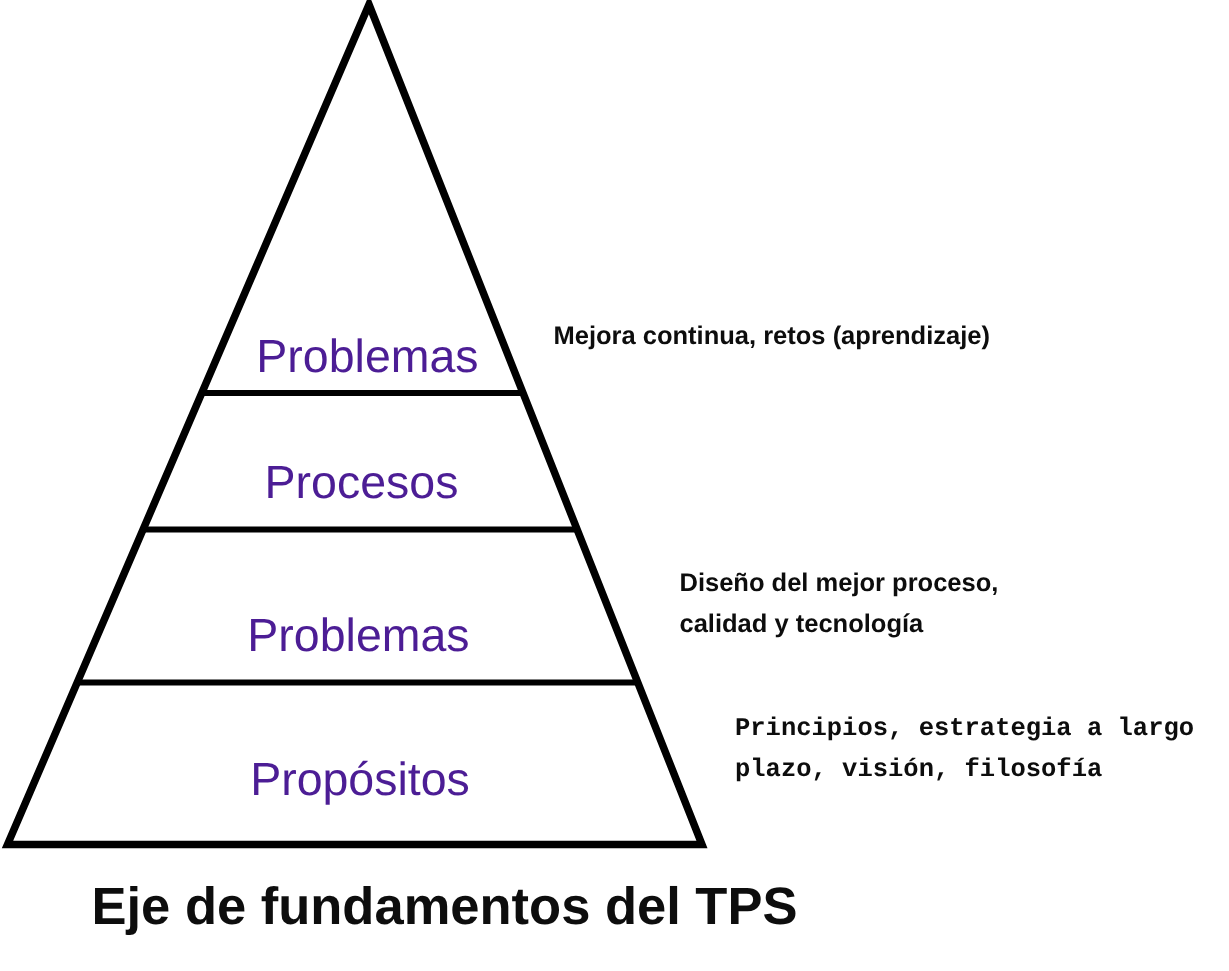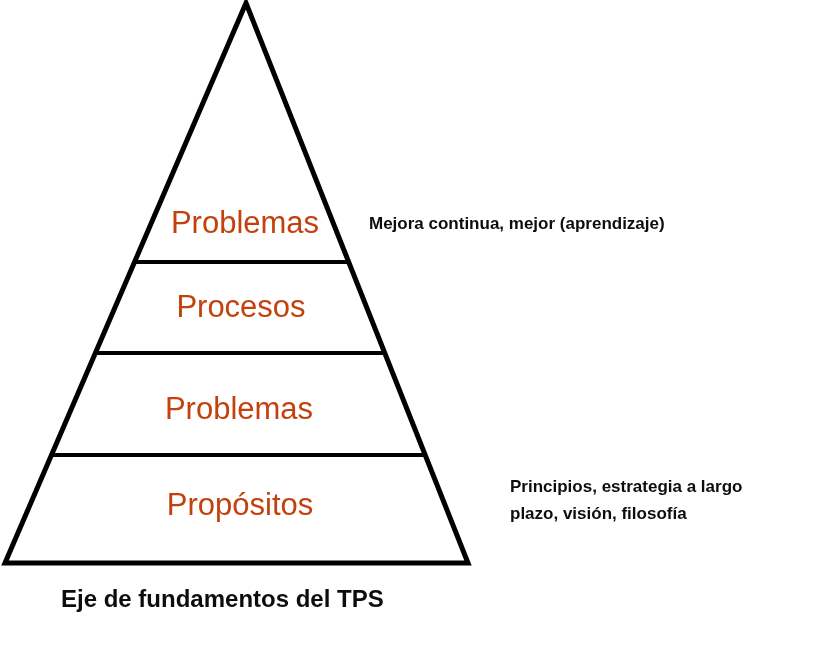--- a/index.html
+++ b/index.html
@@ -20,47 +20,48 @@
     left: 0;
     top: 0;
     width: 819px;
     height: 647px;
   }
   .level-label {
     position: absolute;
     transform: translate(-50%, -50%);
     font-size: 31px;
     font-weight: 400;
-    color: #c2410c;
+    color: #4c1d95;
     white-space: nowrap;
     letter-spacing: 0px;
+    margin-top: 15px;
   }
   .label-0 { left: 245px; top: 223px; }
   .label-1 { left: 241px; top: 307px; }
   .label-2 { left: 239px; top: 409px; }
   .label-3 { left: 240px; top: 505px; }
 
   .annotation {
     position: absolute;
     font-size: 17px;
     font-weight: 700;
     line-height: 27px;
     color: #0d0d0d;
     white-space: pre-line;
   }
   .ann-0 { left: 369px; top: 210px; }
   .ann-1 { left: 407px; top: 293px; }
   .ann-2 { left: 453px; top: 375px; }
-  .ann-3 { left: 510px; top: 473px; }
+  .ann-3 { left: 490px; top: 473px; font-family: Liberation Mono, monospace; }
 
   .caption {
     position: absolute;
     left: 61px;
     top: 585px;
-    font-size: 24px;
+    font-size: 35px;
     font-weight: 700;
     color: #0d0d0d;
     white-space: nowrap;
   }
 </style>
 </head>
 <body>
 
 <div class="canvas">
 
@@ -69,19 +70,21 @@
     <line x1="133" y1="262" x2="350" y2="262" stroke="#000000" stroke-width="4"></line>
     <line x1="94" y1="353" x2="386" y2="353" stroke="#000000" stroke-width="4"></line>
     <line x1="50" y1="455" x2="426" y2="455" stroke="#000000" stroke-width="4"></line>
   </svg>
 
   <div class="level-label label-0">Problemas</div>
   <div class="level-label label-1">Procesos</div>
   <div class="level-label label-2">Problemas</div>
   <div class="level-label label-3">Propósitos</div>
 
-  <div class="annotation ann-0">Mejora continua, mejor (aprendizaje)</div>
+  <div class="annotation ann-0">Mejora continua, retos (aprendizaje)</div>
+  <div class="annotation ann-2">Diseño del mejor proceso,
+calidad y tecnología</div>
   <div class="annotation ann-3">Principios, estrategia a largo
 plazo, visión, filosofía</div>
 
   <div class="caption">Eje de fundamentos del TPS</div>
 
 </div>
 
 </body></html>

